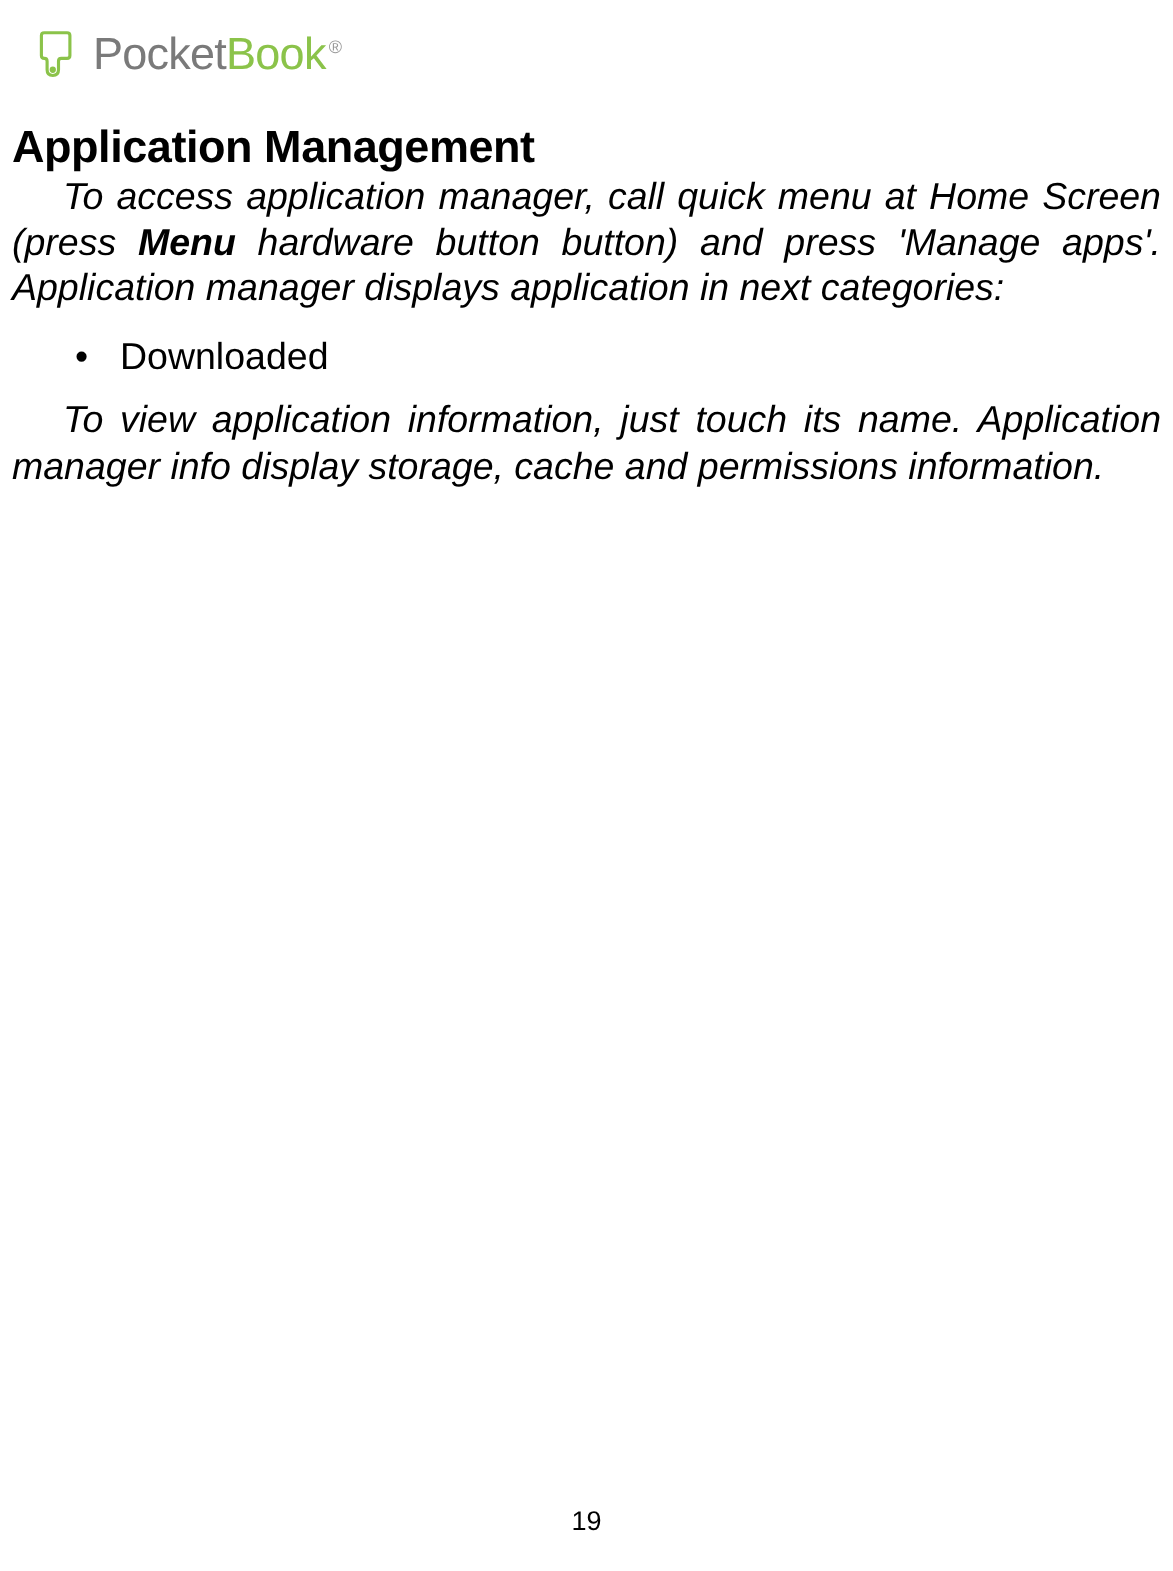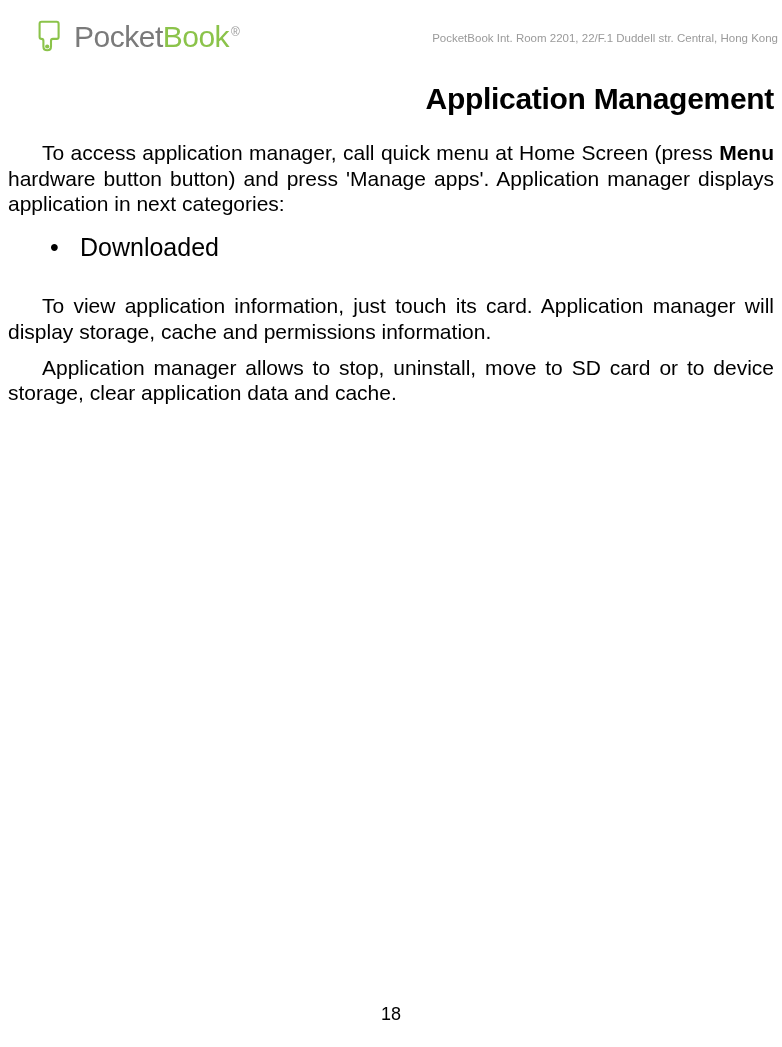--- a/index.html
+++ b/index.html
@@ -11,23 +11,22 @@
       width: 782px;
       height: 1047px;
       background: #fff;
       font-family: Arial, Helvetica, sans-serif;
       color: #000;
       position: relative;
       padding: 0;
     }
     .header {
       display: flex;
-      align-items: center;
-      padding: 18px 4px 8px 20px;
-      margin-left: 12px;
+      align-items: flex-start;
+      padding: 18px 36px 8px 20px;
     }
     .logo {
       display: flex;
       align-items: center;
       gap: 4px;
     }
     .logo-icon {
       width: 38px;
       height: 38px;
     }
@@ -55,40 +54,40 @@
       color: #9a9a9a;
       font-size: 11.5px;
       line-height: 1.35;
       padding-top: 4px;
       max-width: 370px;
     }
     .content {
       padding: 18px 8px 0 8px;
     }
     h1.title {
-      text-align: right;
+      text-align: left;
       font-size: 30px;
       font-weight: 700;
-      margin-bottom: 24px;
       letter-spacing: -0.3px;
     }
     p.body-text {
-      font-size: 21px;
+      font-size: 25px;
       line-height: 1.22;
       text-align: justify;
       text-indent: 34px;
       margin-bottom: 10px;
+      font-style: italic;
     }
     p.body-text .bold {
       font-weight: 700;
     }
     ul.category-list {
       list-style: none;
       padding-left: 0;
-      margin-bottom: 26px;
+      margin-bottom: 7px;
     }
     ul.category-list li {
       font-size: 25px;
       line-height: 1.22;
       padding: 5px 0 5px 72px;
       position: relative;
     }
     ul.category-list li::before {
       content: "•";
       position: absolute;
@@ -114,33 +113,31 @@
       <svg viewBox="0 0 40 40" width="38" height="38">
         <path d="M 8 6 Q 8 4 10 4 L 26 4 Q 28 4 28 6 L 28 20 Q 28 22 26 22 L 22 22 Q 20 22 20 24 L 20 30 Q 20 34 16 34 Q 12 34 12 30 L 12 24 Q 12 22 10 22 L 10 22 Q 8 22 8 20 Z" fill="none" stroke="#8bc34a" stroke-width="2.2"></path>
         <circle cx="16" cy="30" r="2.2" fill="#8bc34a"></circle>
       </svg>
     </span>
     <span class="logo-text">
       <span class="logo-pocket">Pocket</span><span class="logo-book">Book</span><span class="logo-reg">®</span>
     </span>
   </div>
   <div class="header-info">
-    <div>PocketBook Int. Room 2201, 22/F.1 Duddell str. Central, Hong Kong</div>
   </div>
 </div>
 
 <div class="content">
   <h1 class="title">Application Management</h1>
 
   <p class="body-text">
     <span>To access application manager, call quick menu at Home Screen (press </span><span class="bold">Menu</span><span> hardware button button) and press 'Manage apps'. Application manager displays application in next categories:</span>
   </p>
 
   <ul class="category-list">
     <li>Downloaded</li>
   </ul>
 
-  <p class="body-text">To view application information, just touch its card. Application manager will display storage, cache and permissions information.</p>
+  <p class="body-text">To view application information, just touch its name. Application manager info display storage, cache and permissions information.</p>
 
-  <p class="body-text">Application manager allows to stop, uninstall, move to SD card or to device storage, clear application data and cache.</p>
 </div>
 
-<div class="page-number">18</div>
+<div class="page-number">19</div>
 
 </body></html>

